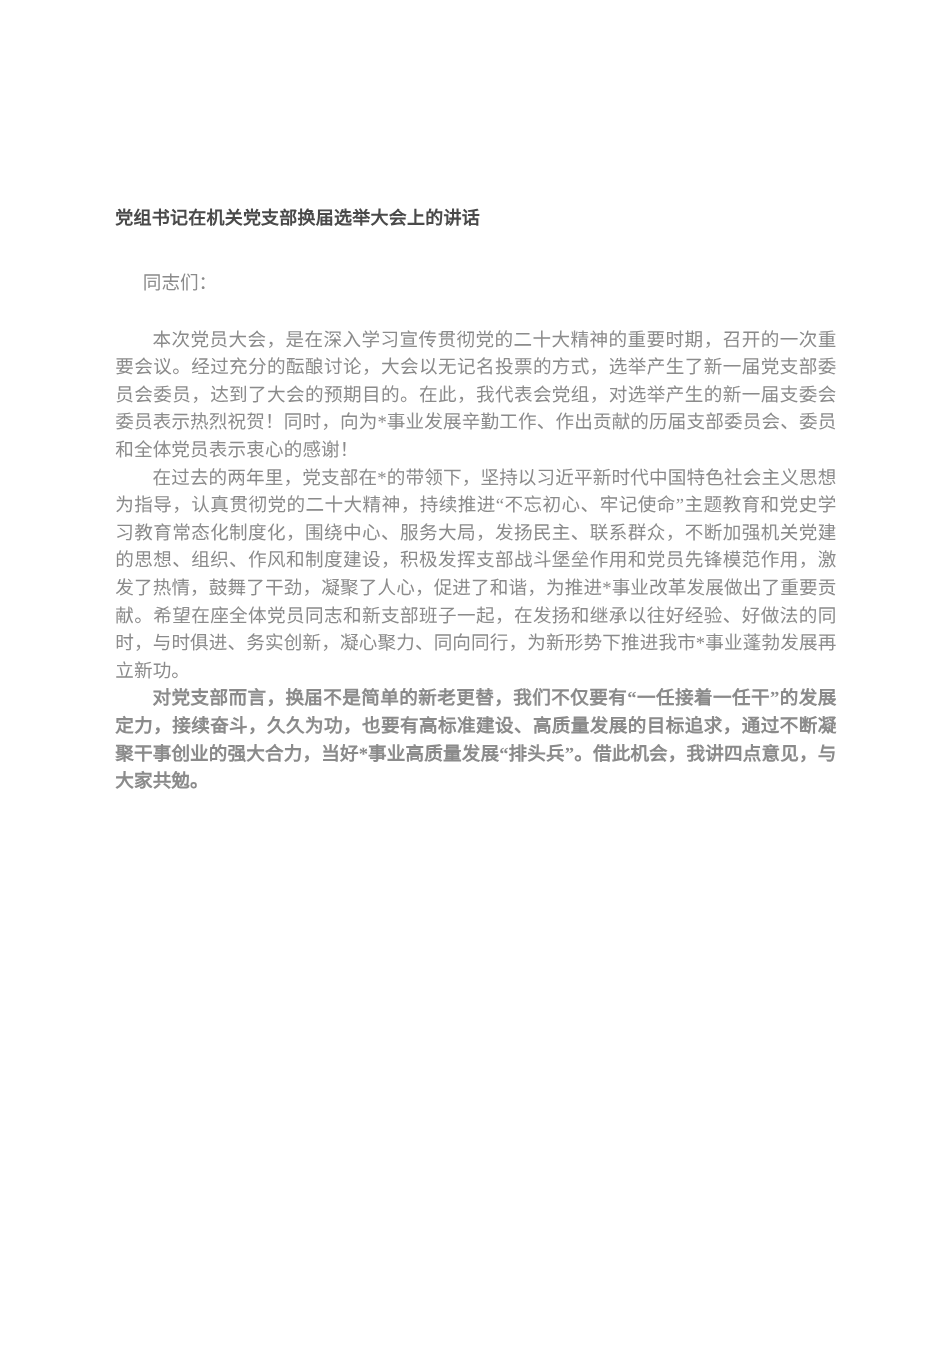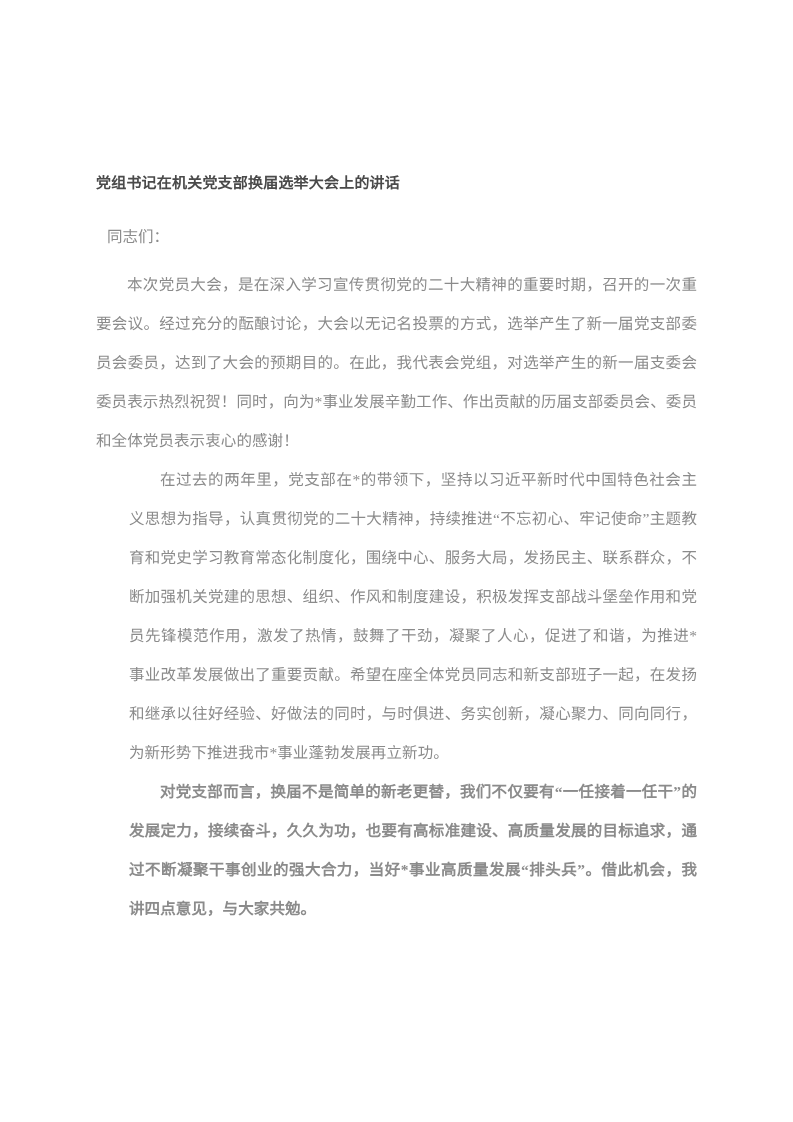--- a/index.html
+++ b/index.html
@@ -33,44 +33,43 @@
     margin: 0;
     padding: 0;
     text-align: left;
     white-space: nowrap;
   }
   .doc-greeting {
     font-family: "Liberation Serif", "DejaVu Serif", serif;
     font-size: 15.5px;
     line-height: 39px;
     color: #8b8b8b;
-    margin: 4px;
+    margin: 16px;
     padding: 0;
     margin-top: 23px;
     padding-left: 7px;
     text-align: left;
   }
   .doc-para {
     font-family: "Liberation Serif", "DejaVu Serif", serif;
     font-size: 15.5px;
-    line-height: 39px;
+    line-height: 23px;
     color: #8b8b8b;
     margin: 0;
     padding: 0;
     text-align: justify;
     text-justify: inter-ideograph;
     text-indent: 2em;
     letter-spacing: 0.1px;
   }
   .doc-para.first-body {
     margin-top: 9px;
   }
   .doc-para + .doc-para {
     margin-top: 0;
-    margin-left: 33px;
   }
   .doc-para:last-child {
     text-align: justify;
     font-weight: bold;
   }
 </style>
 </head>
 <body>
 
 <div class="page">

